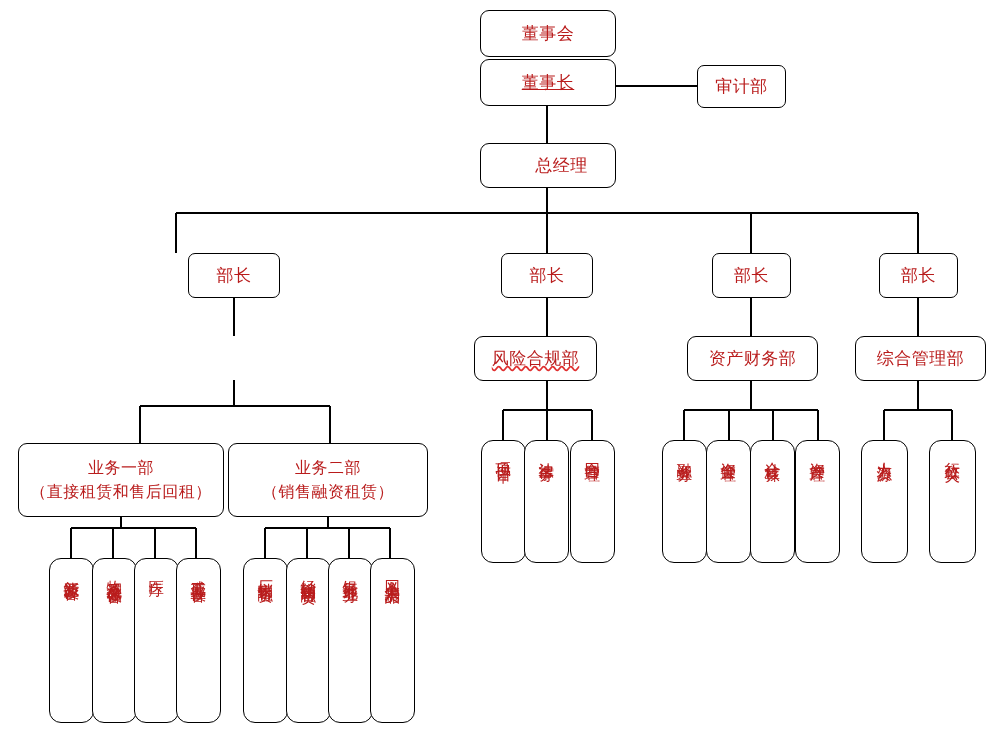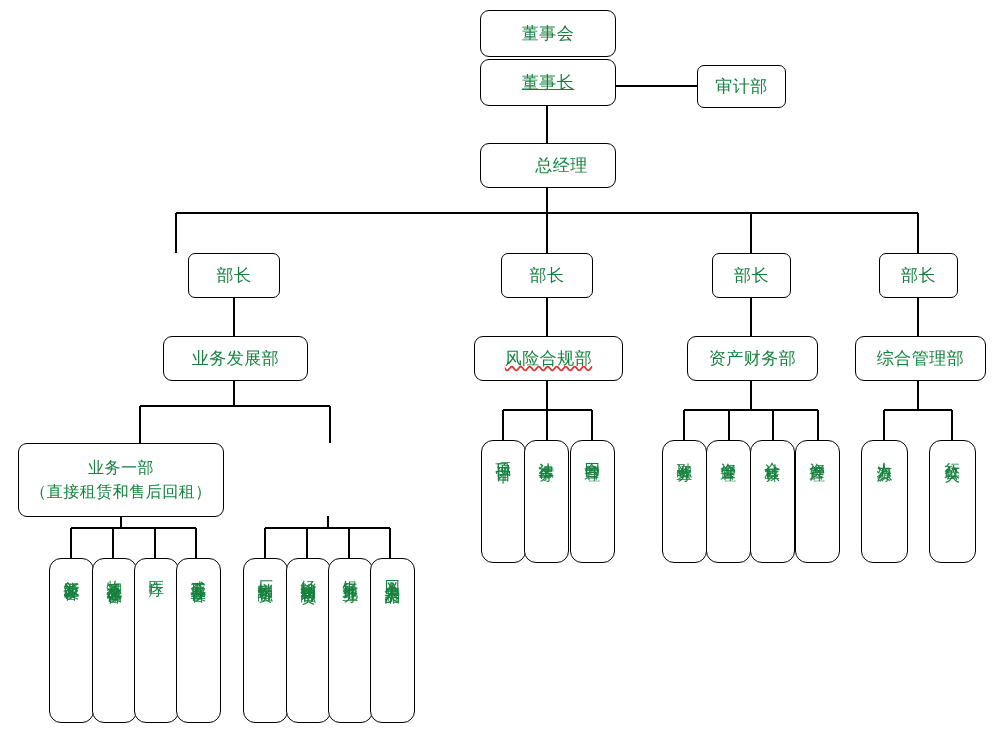--- a/index.html
+++ b/index.html
@@ -25,21 +25,21 @@
   }
   .node {
     position: absolute;
     box-sizing: border-box;
     border: 1px solid #000000;
     background: #ffffff;
     display: flex;
     align-items: center;
     justify-content: center;
     text-align: center;
-    color: #15803d;
+    color: #b91c1c;
     line-height: 1.28;
   }
   .node.rounded   { border-radius: 9px; }
   .node.rounded-s { border-radius: 7px; text-align: center; }
   .node.rounded-v { border-radius: 12px; }
 
   .label { display: block; white-space: nowrap; }
 
   
   .h-node { font-size: 17px; }
@@ -166,41 +166,42 @@
   </div>
 
   <div class="node rounded-s h-node" style="left:712px; top:253px; width:79px; height:45px;">
     <span class="label">部长</span>
   </div>
 
   <div class="node rounded-s h-node" style="left:879px; top:253px; width:79px; height:45px;">
     <span class="label">部长</span>
   </div>
 
-  <div class="node rounded h-node" style="left:163px; top:336px; width:145px; height:45px;">
-    <span class="label">业务发展部</span>
-  </div>
-
-  <div class="node rounded h-node" style="left:474px; top:336px; width:149px; height:45px;">
+
+  <div class="node rounded h-node" style="left:474px; top:336px; width:123px; height:45px;">
     <span class="label spellcheck">风险合规部</span>
   </div>
 
   <div class="node rounded h-node" style="left:687px; top:336px; width:131px; height:45px;">
     <span class="label">资产财务部</span>
   </div>
 
   <div class="node rounded h-node" style="left:855px; top:336px; width:131px; height:45px;">
     <span class="label">综合管理部</span>
   </div>
 
   <div class="node rounded unit-node" style="left:18px; top:443px; width:206px; height:74px;">
     <span class="line1">业务一部</span>
     <span class="line2">（直接租赁和售后回租）</span>
   </div>
 
+  <div class="node rounded unit-node" style="left:228px; top:443px; width:200px; height:74px;">
+    <span class="line1">业务二部</span>
+    <span class="line2">（销售融资租赁）</span>
+  </div>
 
   <div class="node rounded-v v-node" style="left:49px; top:558px; width:45px; height:165px;">
     <span class="label">新能源设备</span>
   </div>
   <div class="node rounded-v v-node" style="left:92px; top:558px; width:45px; height:165px;">
     <span class="label">物流及仓储设备</span>
   </div>
   <div class="node rounded-v v-node" style="left:134px; top:558px; width:45px; height:165px;">
     <span class="label">医疗</span>
   </div>

